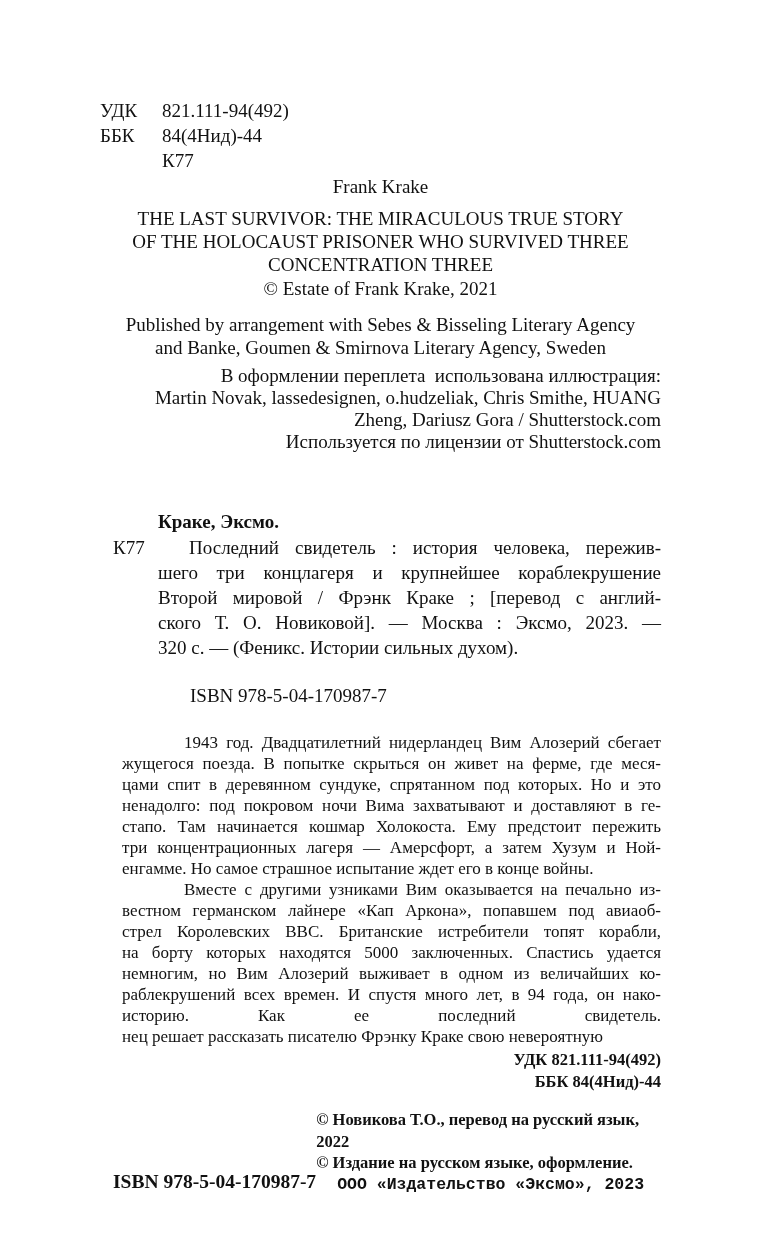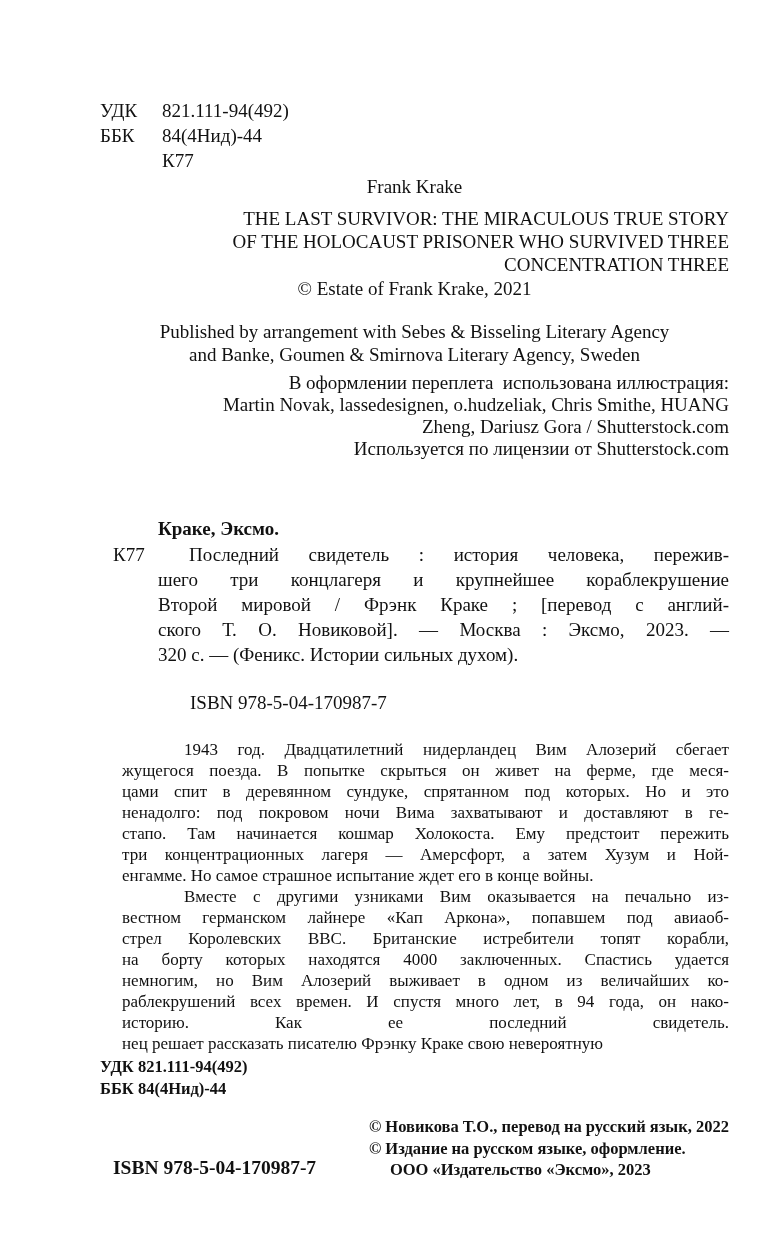--- a/index.html
+++ b/index.html
@@ -8,35 +8,35 @@
     background: #ffffff;
     color: #111111;
     font-family: "Liberation Serif", "DejaVu Serif", serif;
     -webkit-font-smoothing: antialiased;
     overflow: hidden;
   }
   .page {
     position: relative;
     box-sizing: border-box;
     width: 768px; height: 1240px;
-    padding: 98px 39px 0 100px; 
+    padding: 98px 107px 0 100px; 
   }
   .line { white-space: pre-wrap; }
 
   
   .class-head { font-size: 19px; line-height: 25px; }
   .code-row { display: flex; }
   .code-label { width: 62px; flex: 0 0 62px; }
 
   
   .centered { text-align: center; }
   .author-en { font-size: 19px; line-height: 25px; margin-top: 1px; }
-  .title-en { font-size: 19px; line-height: 23px; margin-top: 8px; text-align: right; }
+  .title-en { font-size: 19px; line-height: 23px; margin-top: 8px; }
   .estate { font-size: 19px; line-height: 23px; margin-top: 1px; }
-  .published { font-size: 19px; line-height: 23px; margin-top: 20px; }
+  .published { font-size: 19px; line-height: 23px; margin-top: 13px; }
   .cover-credit { font-size: 19px; line-height: 22px; margin-top: 6px; text-align: right; }
 
   
   .catalog-card {
     position: relative;
     margin-top: 56px;
     margin-left: 58px;   
     font-size: 19px; line-height: 25px;
   }
   .catalog-author { font-weight: bold; line-height: 26px; }
@@ -52,21 +52,21 @@
   
   .annotation {
     margin-left: 22px;  
     margin-top: 23px;
     font-size: 17px; line-height: 21px;
   }
   .annotation .para .line:first-child { text-indent: 62px; }
 
   
   .footer-codes {
-    text-align: left;
+    text-align: right;
     font-weight: bold;
     font-size: 16.5px; line-height: 22px;
     margin-top: 2px;
   }
 
   
   .imprint {
     display: flex;
     align-items: flex-end;
     margin-top: 16px;
@@ -77,21 +77,21 @@
     font-weight: bold;
     font-size: 19.5px; line-height: 24px;
     white-space: nowrap;
   }
   .copyright {
     margin-left: auto;
     font-weight: bold;
     font-size: 16.5px; line-height: 21.5px;
     text-align: left;
   }
-  .copyright .line:nth-child(3) { padding-left: 21px; } 
+  .copyright .line:nth-child(3) { padding-left: 21px; font-family: Liberation Mono, monospace; } 
 </style>
 </head>
 <body>
 
 <div class="page">
 
   <div class="class-head">
     <div class="code-row">
       <span class="code-label">УДК</span>
       <span>821.111-94(492)</span>
@@ -149,21 +149,21 @@
         <div class="line">цами спит в деревянном сундуке, спрятанном под которых. Но и это</div>
         <div class="line">ненадолго: под покровом ночи Вима захватывают и доставляют в ге-</div>
         <div class="line">стапо. Там начинается кошмар Холокоста. Ему предстоит пережить</div>
         <div class="line">три концентрационных лагеря — Амерсфорт, а затем Хузум и Ной-</div>
         <div class="line">енгамме. Но самое страшное испытание ждет его в конце войны.</div>
       </div>
     <div class="jlines para">
         <div class="line">Вместе с другими узниками Вим оказывается на печально из-</div>
         <div class="line">вестном германском лайнере «Кап Аркона», попавшем под авиаоб-</div>
         <div class="line">стрел Королевских ВВС. Британские истребители топят корабли,</div>
-        <div class="line">на борту которых находятся 4000 заключенных. Спастись удается</div>
+        <div class="line">на борту которых находятся 5000 заключенных. Спастись удается</div>
         <div class="line">немногим, но Вим Алозерий выживает в одном из величайших ко-</div>
         <div class="line">раблекрушений всех времен. И спустя много лет, в 94 года, он нако-</div>
         <div class="line">историю. Как ее последний свидетель.</div>
         <div class="line">нец решает рассказать писателю Фрэнку Краке свою невероятную</div>
       </div>
   </div>
 
   <div class="footer-codes">
     <div>УДК 821.111-94(492)</div>
     <div>ББК 84(4Нид)-44</div>

